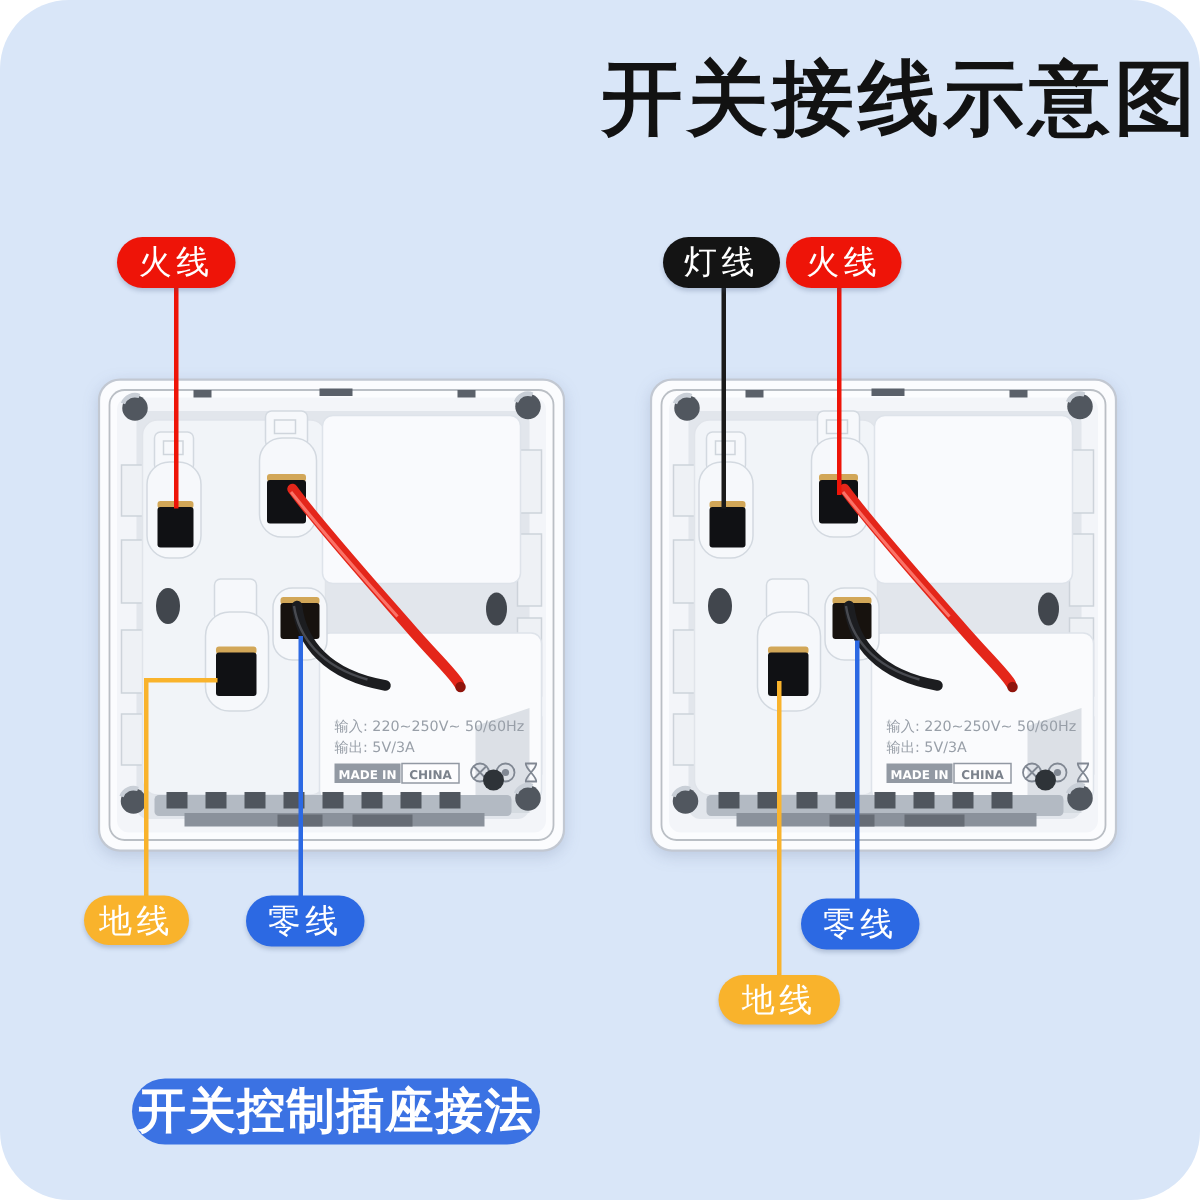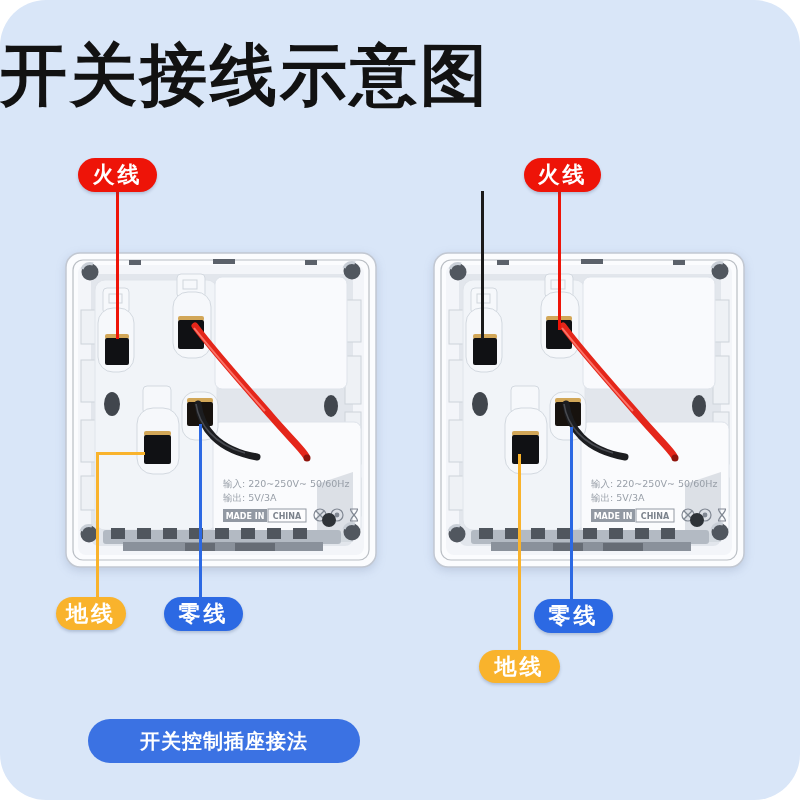--- a/index.html
+++ b/index.html
@@ -1,29 +1,29 @@
 <!DOCTYPE html>
 <html><head>
 <meta charset="utf-8">
 <style>
   html,body{margin:0;padding:0;background:#ffffff;}
   .stage{position:relative;width:800px;height:800px;background:#ffffff;overflow:hidden;
          font-family:"Liberation Sans","DejaVu Sans",sans-serif;}
   .poster-bg{position:absolute;left:0;top:0;width:800px;height:800px;background:#d9e6f8;border-radius:46px;}
-  .title{position:absolute;left:0;top:30px;width:800px;margin:0;text-align:left;
-         font-size:67px;font-weight:900;color:#121212;letter-spacing:3px;}
+  .title{position:absolute;left:0;top:30px;width:800px;margin:0;text-align:right;
+         font-size:54px;font-weight:900;color:#121212;letter-spacing:3px;}
   .panel{position:absolute;width:312px;height:316px;filter:drop-shadow(0 3px 5px rgba(60,80,120,.18));}
   .panel.left{left:65px;top:252px;}
   .panel.right{left:433px;top:252px;}
   .callout{position:absolute;}
   .pill{position:absolute;display:flex;align-items:center;justify-content:center;
-        color:#ffffff;font-weight:700;font-size:22px;letter-spacing:3px;border-radius:999px;
+        color:#ffffff;font-weight:400;font-size:22px;letter-spacing:3px;border-radius:999px;
         box-shadow:0 2px 3px rgba(60,80,120,.25);}
   .caption{position:absolute;display:flex;align-items:center;justify-content:center;
-           background:#3b72e3;color:#ffffff;font-weight:700;font-size:20px;letter-spacing:1px;
+           background:#3b72e3;color:#ffffff;font-weight:700;font-size:32px;letter-spacing:1px;
            border-radius:999px;}
   svg text{font-family:"DejaVu Sans","Liberation Sans",sans-serif;}
   .defs{position:absolute;width:0;height:0;}
 </style>
 </head>
 <body>
 
 <div class="stage">
   <div class="poster-bg"></div>
 
@@ -177,18 +177,19 @@
 
   <div class="callout" style="left:481px;top:191px;width:3px;height:148px;background:#1a1a1a;"></div>
   <div class="callout" style="left:558px;top:191px;width:3px;height:139px;background:#ee1408;"></div>
   <div class="callout" style="left:518px;top:454px;width:3px;height:197px;background:#f9b32c;"></div>
   <div class="callout" style="left:570px;top:427px;width:3px;height:173px;background:#2c69e3;"></div>
 
   <div class="pill" style="left:78px;top:158px;width:79px;height:34px;background:#ee1408;">火线</div>
   <div class="pill" style="left:56px;top:597px;width:70px;height:33px;background:#f9b32c;">地线</div>
   <div class="pill" style="left:164px;top:597px;width:79px;height:34px;background:#2c69e3;">零线</div>
 
+  <div class="pill" style="left:442px;top:158px;width:78px;height:34px;background:#141414;">灯线</div>
   <div class="pill" style="left:524px;top:158px;width:77px;height:34px;background:#ee1408;">火线</div>
   <div class="pill" style="left:534px;top:599px;width:79px;height:34px;background:#2c69e3;">零线</div>
   <div class="pill" style="left:479px;top:650px;width:81px;height:33px;background:#f9b32c;">地线</div>
 
   <div class="caption" style="left:88px;top:719px;width:272px;height:44px;">开关控制插座接法</div>
 </div>
 
 </body></html>

